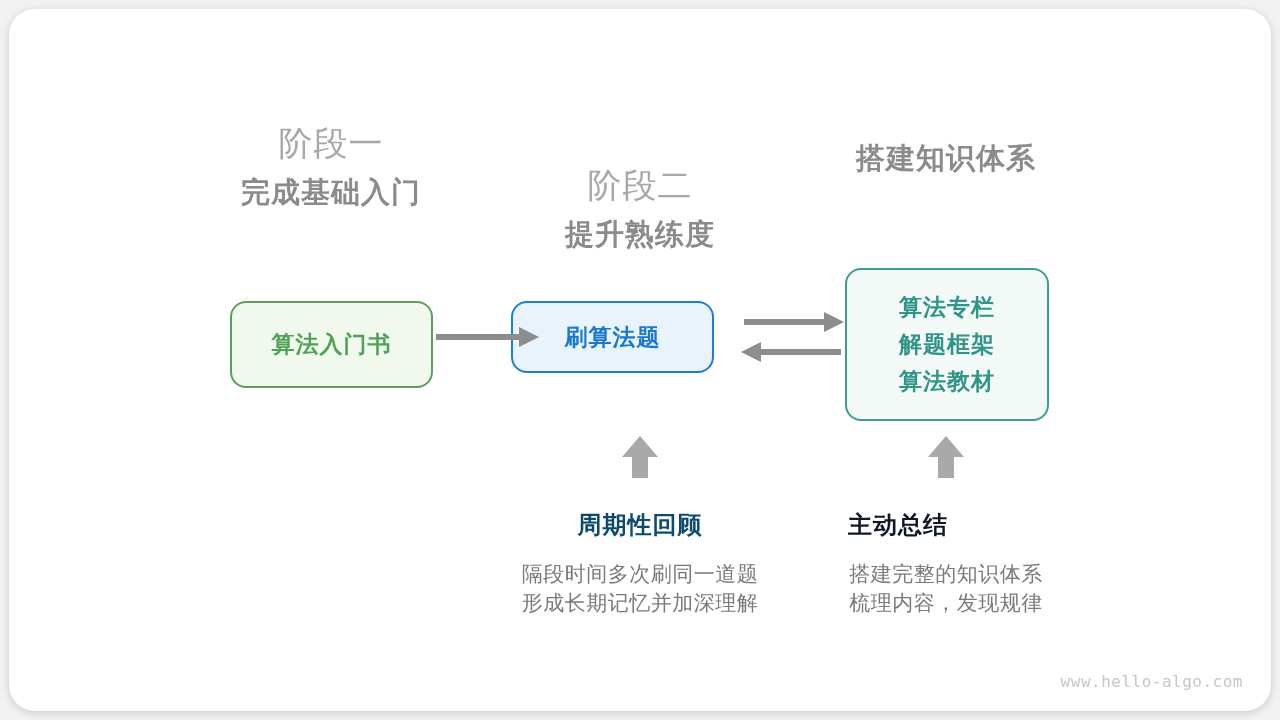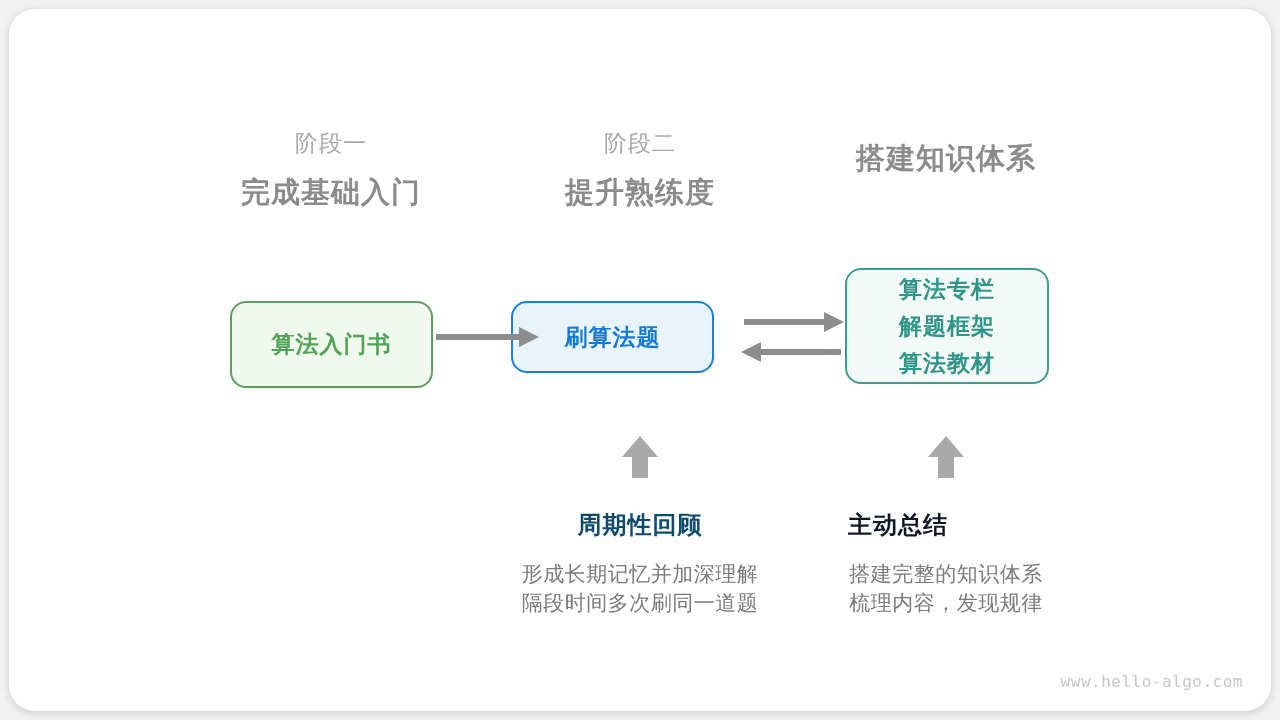--- a/index.html
+++ b/index.html
@@ -8,43 +8,43 @@
     background:#f2f2f2;
     font-family:"Liberation Sans","DejaVu Sans",sans-serif;
   }
   .card{
     position:absolute;left:9px;top:9px;right:9px;bottom:9px;
     background:#ffffff;border-radius:26px;
     box-shadow:0 2px 10px rgba(0,0,0,0.16);
   }
   .stage-head{position:absolute;width:320px;text-align:center;top:126px;}
   .stage-head.s1{left:171px;}
-  .stage-head.s2{left:480px;}
+  .stage-head.s2{left:480px;margin-top:42px;}
   .stage-head.s3{left:786px;}
   .stage-title{
-    font-size:23px;line-height:34px;color:#a8a8a8;font-weight:400;
+    font-size:34px;line-height:34px;color:#a8a8a8;font-weight:400;
     letter-spacing:1px;
   }
   .stage-sub{
     margin-top:20px;font-size:29px;line-height:24px;color:#8b8b8b;
     font-weight:700;letter-spacing:1px;
   }
   .node{
     position:absolute;display:flex;flex-direction:column;
     align-items:center;justify-content:center;
     border-radius:16px;box-sizing:border-box;
   }
   .node-line{font-size:23px;font-weight:700;line-height:37px;letter-spacing:1px;}
   .node.green{left:230px;top:301px;width:203px;height:87px;
     border:2.5px solid #5aa05a;background:#f1f8ee;}
   .node.green .node-line{color:#4fa355;}
   .node.blue{left:511px;top:301px;width:203px;height:72px;
     border:2.5px solid #1b7ed8;background:#e8f3fb;}
   .node.blue .node-line{color:#1779d2;}
-  .node.teal{left:845px;top:268px;width:204px;height:116px;
+  .node.teal{left:845px;top:268px;width:204px;height:153px;
     border:2.5px solid #3d9d90;background:#f3f9f7;}
   .node.teal .node-line{color:#2e9588;}
   .arrows{position:absolute;left:0;top:0;pointer-events:none;}
   .note-title{
     position:absolute;width:320px;text-align:center;top:511px;
     font-size:24px;font-weight:700;letter-spacing:1px;line-height:28px;
   }
   .note-title.blue{left:480px;color:#0c4a6e;}
   .note-title.teal{left:738px;color:#0f172a;}
   .note-desc{
@@ -109,22 +109,22 @@
     <polygon points="640,436 658,457 648,457 648,478 632,478 632,457 622,457" fill="#a9a9a9"></polygon>
   </g>
 
   <g>
     <polygon points="946,436 964,457 954,457 954,478 938,478 938,457 928,457" fill="#a9a9a9"></polygon>
   </g>
 </svg>
 
 <div class="note-title blue">周期性回顾</div>
 <div class="note-desc n1">
+  <div>隔段时间多次刷同一道题</div>
   <div>形成长期记忆并加深理解</div>
-  <div>隔段时间多次刷同一道题</div>
 </div>
 
 <div class="note-title teal">主动总结</div>
 <div class="note-desc n2">
   <div>搭建完整的知识体系</div>
   <div>梳理内容，发现规律</div>
 </div>
 
 <div class="watermark">www.hello-algo.com</div>
 

